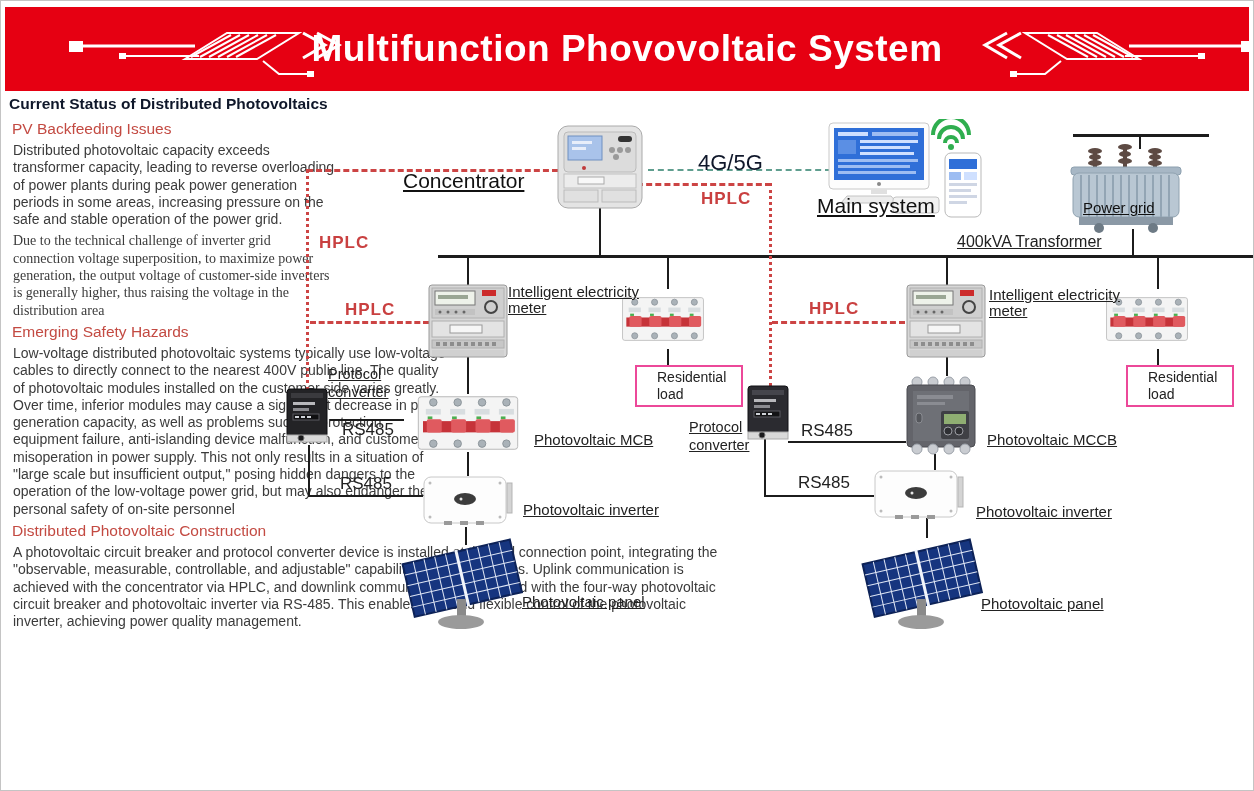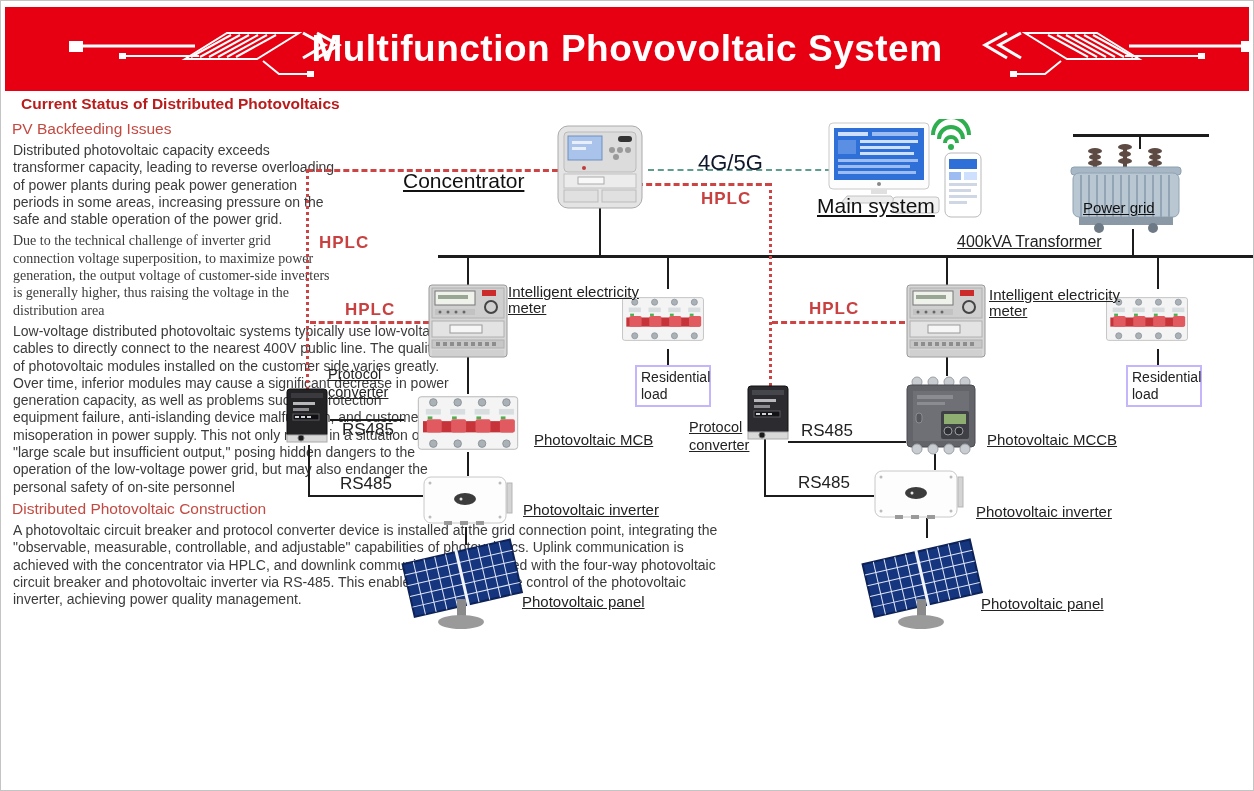--- a/index.html
+++ b/index.html
@@ -3,34 +3,34 @@
 <meta charset="utf-8">
 <style>
   html,body{margin:0;padding:0;background:#fff;font-family:"Liberation Sans",sans-serif;}
   .page{position:relative;width:1254px;height:791px;background:#fff;border:1px solid #c4c4c4;box-sizing:border-box;overflow:hidden;}
   
   .banner{position:absolute;left:4px;top:6px;width:1244px;height:84px;background:#e60012;}
   .banner-title{position:absolute;left:50%;top:50%;transform:translate(-50%,-50%);color:#fff;font-size:37px;font-weight:bold;white-space:nowrap;letter-spacing:.5px;}
   .ornament{position:absolute;top:18px;}
   
   .leftcol{position:absolute;left:8px;top:94px;width:724px;}
-  .main-heading{color:#b91c1c;font-weight:bold;font-size:15.5px;margin:0 0 7px 12px;}
+  .main-heading{color:#0f172a;font-weight:bold;font-size:15.5px;margin:0 0 7px 0;}
   .sec-heading{color:#c34a42;font-size:15.5px;margin:3px 0 2px 3px;}
   .body-text{color:#3b3b3b;font-size:14px;line-height:17.3px;margin:4px;}
   
   .dlabel{position:absolute;color:#222;font-size:15px;line-height:16px;text-decoration:underline;}
   .dlabel.big{font-size:21px;color:#111;}
   .hplc{position:absolute;color:#c94040;font-weight:bold;font-size:17px;letter-spacing:1px;}
   .g45{position:absolute;color:#0f172a;font-size:22px;}
   .rs485{position:absolute;color:#222;font-size:17px;}
   .line{position:absolute;background:#1c1c1c;}
   .dash-red{position:absolute;border-top:3px dashed #cc4444;height:0;}
   .dot-red-v{position:absolute;border-left:3px dotted #cc4444;width:0;}
   .dash-green{position:absolute;border-top:2px dashed #5f9e8f;height:0;}
-  .loadbox{position:absolute;border:2px solid #c4b5fd;background:#fff;font-size:14px;color:#222;padding:2px 4px;width:64px;line-height:17px;}
+  .loadbox{position:absolute;border:2px solid #ec4899;background:#fff;font-size:14px;color:#222;padding:2px 20px;width:64px;line-height:17px;}
   .dev{position:absolute;}
 </style>
 </head>
 <body>
 
 <div class="page">
 
   <div class="banner">
     <svg class="ornament" style="left:62px;" width="310" height="56" viewBox="0 0 310 56">
       <g stroke="#fff" fill="none" stroke-width="3">
@@ -71,20 +71,21 @@
       </g>
     </svg>
     <div class="banner-title">Multifunction Phovovoltaic System</div>
   </div>
 
   <div class="leftcol">
     <div class="main-heading">Current Status of Distributed Photovoltaics</div>
     <div class="sec-heading">PV Backfeeding Issues</div>
     <p class="body-text" style="width:322px;">Distributed photovoltaic capacity exceeds transformer capacity, leading to reverse overloading of power plants during peak power generation periods in some areas, increasing pressure on the safe and stable operation of the power grid.</p>
     <p class="body-text" style="width:322px;font-family:Liberation Serif, serif;">Due to the technical challenge of inverter grid connection voltage superposition, to maximize power generation, the output voltage of customer-side inverters is generally higher, thus raising the voltage in the distribution area</p>
+    <div class="sec-heading">Emerging Safety Hazards</div>
     <p class="body-text" style="width:437px;">Low-voltage distributed photovoltaic systems typically use low-voltage cables to directly connect to the nearest 400V public line. The quality of photovoltaic modules installed on the customer side varies greatly. Over time, inferior modules may cause a significant decrease in power generation capacity, as well as problems such as protection equipment failure, anti-islanding device malfunction, and customer misoperation in power supply. This not only results in a situation of "large scale but insufficient output," posing hidden dangers to the operation of the low-voltage power grid, but may also endanger the personal safety of on-site personnel</p>
     <div class="sec-heading">Distributed Photovoltaic Construction</div>
     <p class="body-text" style="width:708px;">A photovoltaic circuit breaker and protocol converter device is installed at the grid connection point, integrating the "observable, measurable, controllable, and adjustable" capabilities of photovoltaics. Uplink communication is achieved with the concentrator via HPLC, and downlink communication is achieved with the four-way photovoltaic circuit breaker and photovoltaic inverter via RS-485. This enables rigid and flexible control of the photovoltaic inverter, achieving power quality management.</p>
   </div>
 
   <div class="line" style="left:437px;top:254px;width:815px;height:3px;"></div>
   <div class="line" style="left:598px;top:206px;width:2px;height:48px;"></div>
   <div class="line" style="left:466px;top:257px;width:2px;height:27px;"></div>
   <div class="line" style="left:466px;top:356px;width:2px;height:37px;"></div>
   <div class="line" style="left:466px;top:451px;width:2px;height:24px;"></div>

